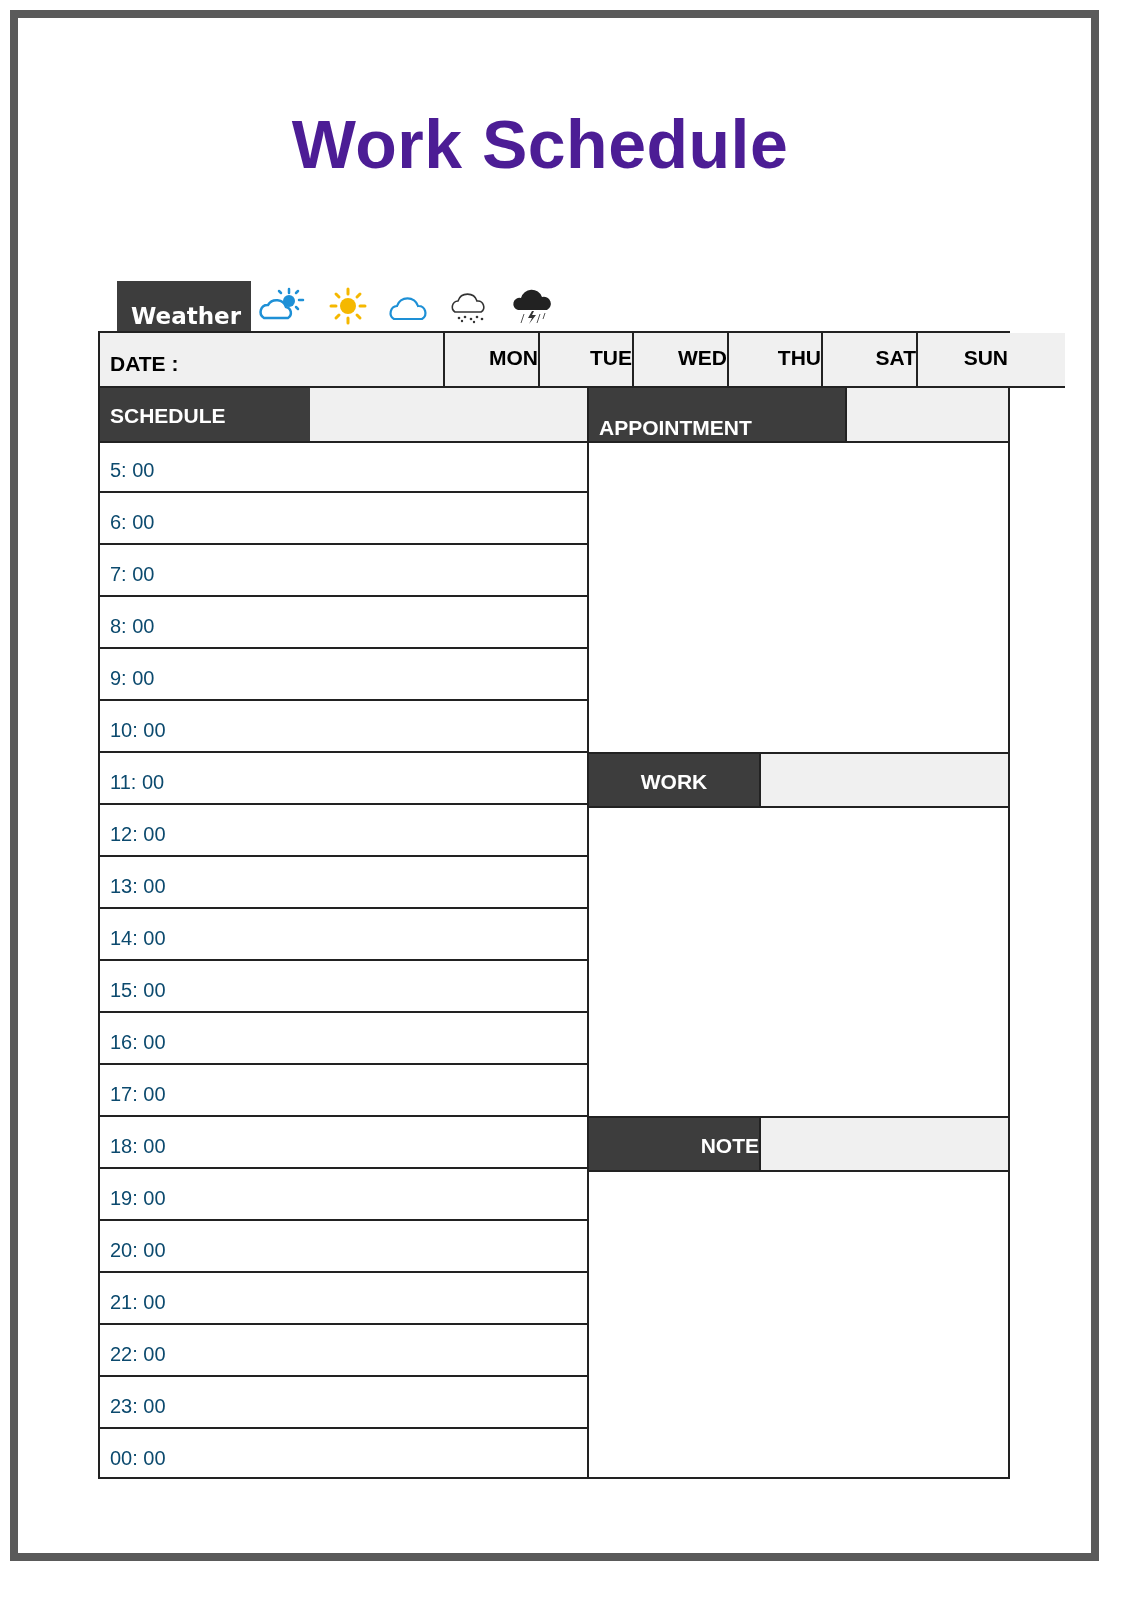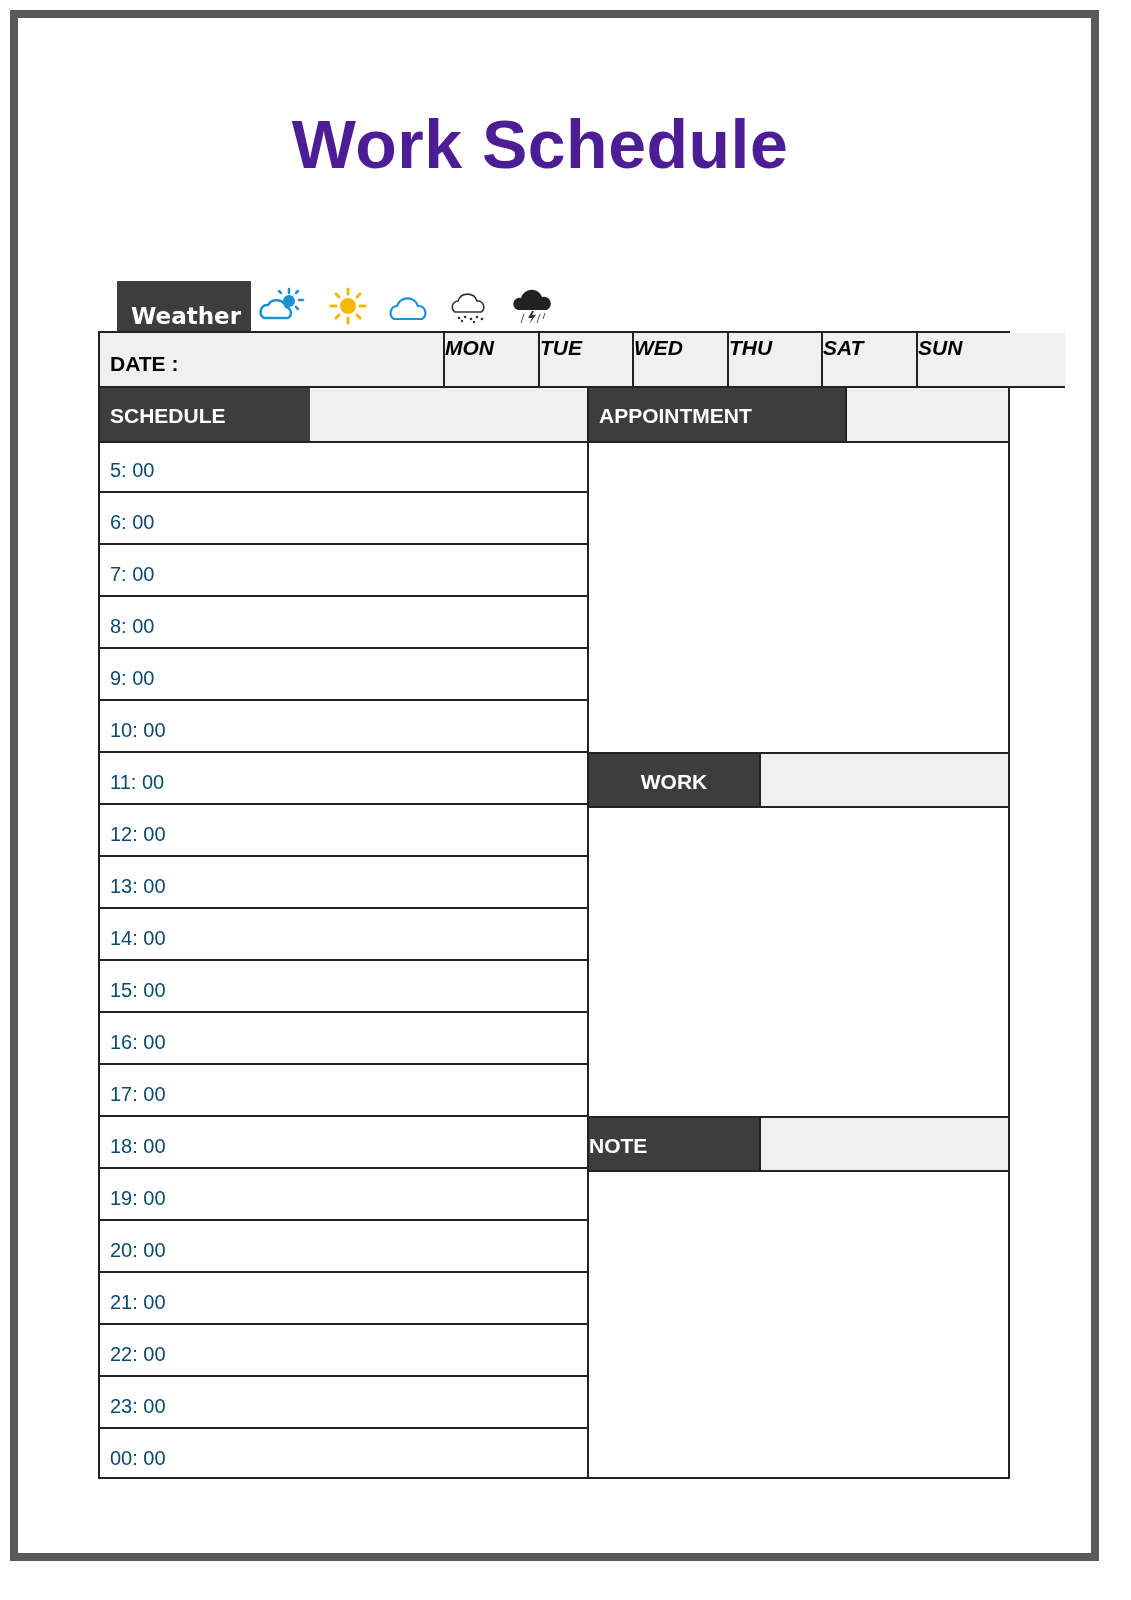--- a/index.html
+++ b/index.html
@@ -4,21 +4,21 @@
 <style>
   html, body { margin:0; padding:0; background:#fff; }
   body { width:1131px; height:1600px; position:relative; font-family:"Liberation Sans", sans-serif; overflow:hidden; }
   .frame { position:absolute; left:10px; top:10px; width:1073px; height:1535px; border:8px solid #5a5a5a; background:#fff; }
   .title { position:absolute; left:0; top:105px; width:1080px; text-align:center; font-size:68px; font-weight:bold; color:#4c1d95; letter-spacing:0.5px; }
   .weather-tab { position:absolute; left:98px; top:281px; width:134px; height:60px; background:#3d3d3d; color:#fff; font-family:"DejaVu Sans", sans-serif; font-weight:bold; font-size:23px; box-sizing:border-box; padding:22px 0 0 14px;margin-left:19px; }
   .wicon { position:absolute; top:286px; width:50px; height:42px; }
   .table { position:absolute; left:98px; top:331px; width:912px; height:1148px; border:2px solid #222; box-sizing:border-box; background:#fff; }
   .date-row { position:absolute; left:0; top:0; width:965px; height:53px; background:#f0f0f0; border-bottom:2px solid #222; }
   .date-label { position:absolute; left:10px; top:19px; font-size:21px; font-weight:bold; color:#000; }
-  .day { position:absolute; top:0; height:53px; border-left:2px solid #222; box-sizing:border-box; text-align:left; font-size:21px; font-weight:bold; padding-top:3px;font-style:italic; }
+  .day { position:absolute; top:0; height:53px; border-left:2px solid #222; box-sizing:border-box; text-align:right; font-size:21px; font-weight:bold; padding-top:13px; }
   .hdr-row { position:absolute; left:0; top:55px; height:53px; width:908px; background:#f0f0f0; border-bottom:2px solid #222; }
   .dark-hdr { position:absolute; background:#3d3d3d; color:#fff; font-weight:bold; font-size:21px; box-sizing:border-box; }
   .rows { position:absolute; left:0; top:108px; width:488px; }
   .row { height:52px; border-bottom:2px solid #222; box-sizing:border-box; font-size:20px; padding:18px 0 0 10px; color:#0c4a6e; }
   .row:last-child { border-bottom:none; }
   .vline { position:absolute; left:487px; width:2px; background:#222; }
   .rblock-hdr { position:absolute; left:489px; width:419px; height:52px; background:#f0f0f0; border-top:2px solid #222; border-bottom:2px solid #222; }
 </style>
 </head>
 <body>
@@ -86,21 +86,21 @@
     <div class="day" style="left:438px;width:94px">TUE</div>
     <div class="day" style="left:532px;width:95px">WED</div>
     <div class="day" style="left:627px;width:94px">THU</div>
     <div class="day" style="left:721px;width:95px">SAT</div>
     <div class="day" style="left:816px;width:92px">SUN</div>
   </div>
 
   <div class="hdr-row">
     <div class="dark-hdr" style="left:0;top:0;width:210px;height:53px;padding:16px 0 0 10px">SCHEDULE</div>
     <div style="position:absolute;left:487px;top:0;width:2px;height:53px;background:#222"></div>
-    <div class="dark-hdr" style="left:489px;top:0;width:258px;height:53px;padding:16px 0 0 10px;border-right:2px solid #222">APPOINTMENT</div>
+    <div class="dark-hdr" style="left:489px;top:0;width:258px;height:53px;padding:28px 0 0 10px;border-right:2px solid #222">APPOINTMENT</div>
   </div>
 
   <div class="rows">
     <div class="row">5:  00</div>
     <div class="row">6:  00</div>
     <div class="row">7:  00</div>
     <div class="row">8:  00</div>
     <div class="row">9:  00</div>
     <div class="row">10:  00</div>
     <div class="row">11:  00</div>
@@ -122,16 +122,16 @@
   <div class="vline" style="top:108px;height:1038px"></div>
 
   <div style="position:absolute;left:489px;top:108px;width:419px;height:312px"></div>
 
   <div class="rblock-hdr" style="top:419px">
     <div class="dark-hdr" style="left:0;top:0;width:172px;height:52px;text-align:center;padding-top:16px;border-right:2px solid #222">WORK</div>
   </div>
   <div style="position:absolute;left:489px;top:473px;width:419px;height:310px"></div>
 
   <div class="rblock-hdr" style="top:783px">
-    <div class="dark-hdr" style="left:0;top:0;width:172px;height:52px;text-align:left;padding-top:16px;border-right:2px solid #222">NOTE</div>
+    <div class="dark-hdr" style="left:0;top:0;width:172px;height:52px;text-align:right;padding-top:16px;border-right:2px solid #222">NOTE</div>
   </div>
   <div style="position:absolute;left:489px;top:837px;width:419px;height:307px"></div>
 </div>
 
 </body></html>

